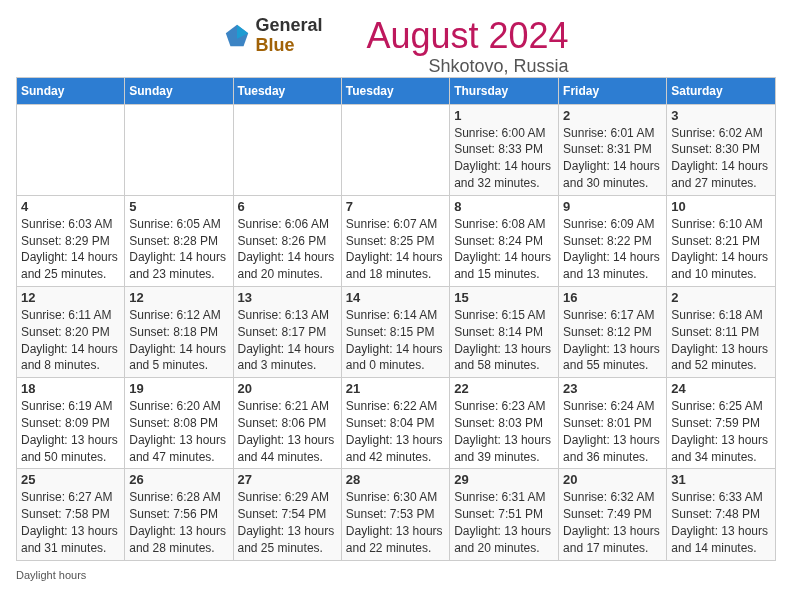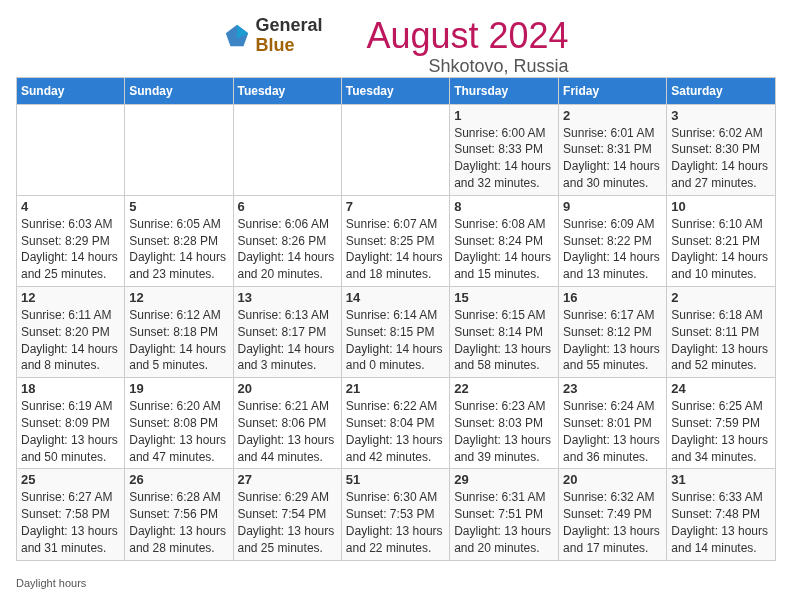--- a/index.html
+++ b/index.html
@@ -81,21 +81,21 @@
     }
     .day-info {
       color: #333;
       font-size: 12px;
       line-height: 1.4;
     }
     td.empty {
       background: #fff !important;
     }
     .legend {
-      margin-top: 16px;
+      margin-top: 8px;
       font-size: 11px;
       color: #555;
     }
   </style>
 </head>
 <body>
 
 <div class="header">
   <div class="logo">
     <svg class="logo-icon" viewBox="0 0 30 30" xmlns="http://www.w3.org/2000/svg">
@@ -243,21 +243,21 @@
         </td>
         <td>
           <span class="day-num">26</span>
           <div class="day-info">Sunrise: 6:28 AM<br>Sunset: 7:56 PM<br>Daylight: 13 hours and 28 minutes.</div>
         </td>
         <td>
           <span class="day-num">27</span>
           <div class="day-info">Sunrise: 6:29 AM<br>Sunset: 7:54 PM<br>Daylight: 13 hours and 25 minutes.</div>
         </td>
         <td>
-          <span class="day-num">51</span>
+          <span class="day-num">28</span>
           <div class="day-info">Sunrise: 6:30 AM<br>Sunset: 7:53 PM<br>Daylight: 13 hours and 22 minutes.</div>
         </td>
         <td>
           <span class="day-num">29</span>
           <div class="day-info">Sunrise: 6:31 AM<br>Sunset: 7:51 PM<br>Daylight: 13 hours and 20 minutes.</div>
         </td>
         <td>
           <span class="day-num">20</span>
           <div class="day-info">Sunrise: 6:32 AM<br>Sunset: 7:49 PM<br>Daylight: 13 hours and 17 minutes.</div>
         </td>

